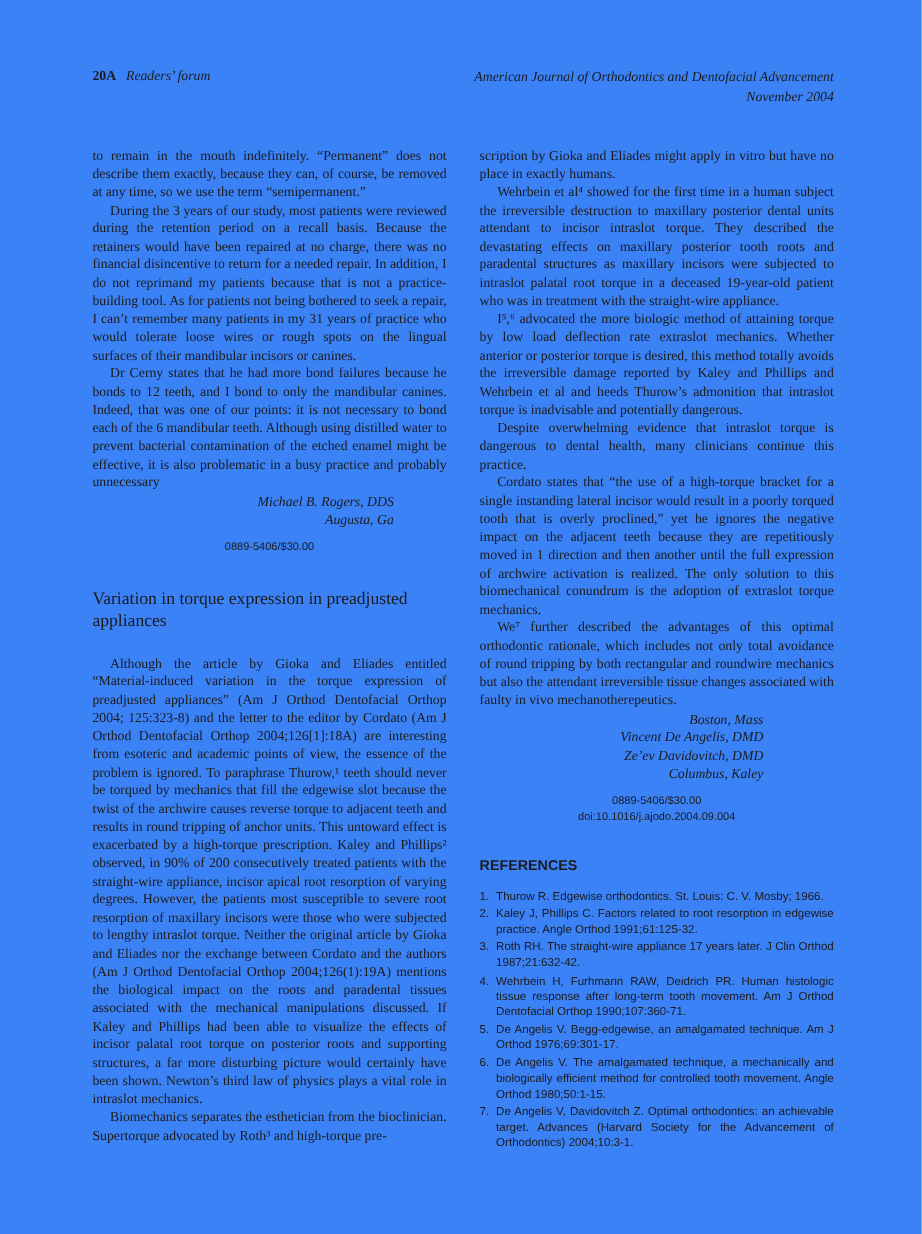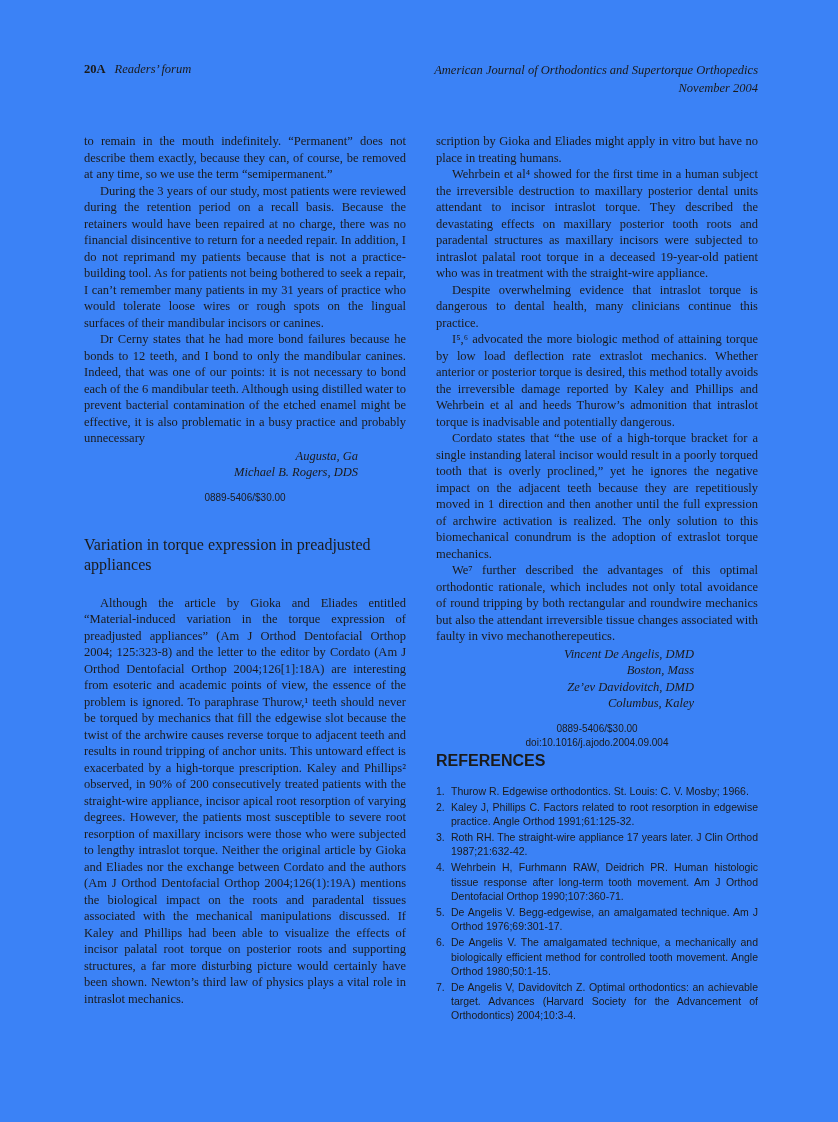--- a/index.html
+++ b/index.html
@@ -25,76 +25,77 @@
   .signature { font-style: italic; text-align: right; padding-right: 48px; margin-top: 1px; line-height: 1.32; }
   .signature.sig2 { padding-right: 64px; }
 
   .footer-note { font-family: "Liberation Sans", sans-serif; font-size: 10px;
     line-height: 1.4; margin-top: 10px; text-align: center; }
 
   .article-title { font-size: 16px; font-weight: normal; line-height: 1.25;
     margin: 30px 0 20px 0; text-align: left; }
 
   .refs-heading { font-family: "Liberation Sans", sans-serif; font-weight: bold;
-    font-size: 16px; margin-bottom: 13px; text-align: left; }
+    font-size: 13px; margin-top: 28px; margin-bottom: 13px; text-align: left; }
 
   .refs { font-family: "Liberation Sans", sans-serif; font-size: 10.5px;
     line-height: 1.35; margin: 0; padding: 0; list-style: none; }
   .refs li { display: flex; margin: 0 0 2px 0; }
   .ref-num { flex: 0 0 15px; }
   .ref-text { flex: 1; text-align: justify; }
 </style>
 </head>
 <body>
 
 <div class="page">
   <div class="content">
 
     <div class="header">
       <div class="header-left">
         <span class="pagenum">20A</span><span class="section-name">Readers’ forum</span>
       </div>
       <div class="header-right">
-        <div>American Journal of Orthodontics and Supertorque Orthopedics</div>
+        <div>American Journal of Orthodontics and Dentofacial Advancement</div>
         <div>November 2004</div>
       </div>
     </div>
 
     <div class="columns">
 
       <div class="col">
         <p class="para">to remain in the mouth indefinitely. “Permanent” does not describe them exactly, because they can, of course, be removed at any time, so we use the term “semipermanent.”</p>
         <p class="para indent">During the 3 years of our study, most patients were reviewed during the retention period on a recall basis. Because the retainers would have been repaired at no charge, there was no financial disincentive to return for a needed repair. In addition, I do not reprimand my patients because that is not a practice-building tool. As for patients not being bothered to seek a repair, I can’t remember many patients in my 31 years of practice who would tolerate loose wires or rough spots on the lingual surfaces of their mandibular incisors or canines.</p>
         <p class="para indent">Dr Cerny states that he had more bond failures because he bonds to 12 teeth, and I bond to only the mandibular canines. Indeed, that was one of our points: it is not necessary to bond each of the 6 mandibular teeth. Although using distilled water to prevent bacterial contamination of the etched enamel might be effective, it is also problematic in a busy practice and probably unnecessary</p>
 
         <div class="signature">
+          <div>Michael B. Rogers, DDS</div>
           <div>Augusta, Ga</div>
-          <div>Michael B. Rogers, DDS</div>
         </div>
 
         <div class="footer-note">
           <div>0889-5406/$30.00</div>
         </div>
 
         <h1 class="article-title">Variation in torque expression in preadjusted appliances</h1>
 
         <p class="para indent">Although the article by Gioka and Eliades entitled “Material-induced variation in the torque expression of preadjusted appliances” (Am J Orthod Dentofacial Orthop 2004; 125:323-8) and the letter to the editor by Cordato (Am J Orthod Dentofacial Orthop 2004;126[1]:18A) are interesting from esoteric and academic points of view, the essence of the problem is ignored. To paraphrase Thurow,¹ teeth should never be torqued by mechanics that fill the edgewise slot because the twist of the archwire causes reverse torque to adjacent teeth and results in round tripping of anchor units. This untoward effect is exacerbated by a high-torque prescription. Kaley and Phillips² observed, in 90% of 200 consecutively treated patients with the straight-wire appliance, incisor apical root resorption of varying degrees. However, the patients most susceptible to severe root resorption of maxillary incisors were those who were subjected to lengthy intraslot torque. Neither the original article by Gioka and Eliades nor the exchange between Cordato and the authors (Am J Orthod Dentofacial Orthop 2004;126(1):19A) mentions the biological impact on the roots and paradental tissues associated with the mechanical manipulations discussed. If Kaley and Phillips had been able to visualize the effects of incisor palatal root torque on posterior roots and supporting structures, a far more disturbing picture would certainly have been shown. Newton’s third law of physics plays a vital role in intraslot mechanics.</p>
+        <p class="para indent">Biomechanics separates the esthetician from the bioclinician. Supertorque advocated by Roth³ and high-torque pre-</p>
       </div>
 
       <div class="col">
-        <p class="para">scription by Gioka and Eliades might apply in vitro but have no place in treating humans.</p>
+        <p class="para">scription by Gioka and Eliades might apply in vitro but have no place in exactly humans.</p>
         <p class="para indent">Wehrbein et al⁴ showed for the first time in a human subject the irreversible destruction to maxillary posterior dental units attendant to incisor intraslot torque. They described the devastating effects on maxillary posterior tooth roots and paradental structures as maxillary incisors were subjected to intraslot palatal root torque in a deceased 19-year-old patient who was in treatment with the straight-wire appliance.</p>
+        <p class="para indent">I⁵,⁶ advocated the more biologic method of attaining torque by low load deflection rate extraslot mechanics. Whether anterior or posterior torque is desired, this method totally avoids the irreversible damage reported by Kaley and Phillips and Wehrbein et al and heeds Thurow’s admonition that intraslot torque is inadvisable and potentially dangerous.</p>
         <p class="para indent">Despite overwhelming evidence that intraslot torque is dangerous to dental health, many clinicians continue this practice.</p>
-        <p class="para indent">I⁵,⁶ advocated the more biologic method of attaining torque by low load deflection rate extraslot mechanics. Whether anterior or posterior torque is desired, this method totally avoids the irreversible damage reported by Kaley and Phillips and Wehrbein et al and heeds Thurow’s admonition that intraslot torque is inadvisable and potentially dangerous.</p>
         <p class="para indent">Cordato states that “the use of a high-torque bracket for a single instanding lateral incisor would result in a poorly torqued tooth that is overly proclined,” yet he ignores the negative impact on the adjacent teeth because they are repetitiously moved in 1 direction and then another until the full expression of archwire activation is realized. The only solution to this biomechanical conundrum is the adoption of extraslot torque mechanics.</p>
         <p class="para indent">We⁷ further described the advantages of this optimal orthodontic rationale, which includes not only total avoidance of round tripping by both rectangular and roundwire mechanics but also the attendant irreversible tissue changes associated with faulty in vivo mechanotherepeutics.</p>
 
         <div class="signature sig2">
+          <div>Boston, Mass</div>
           <div>Vincent De Angelis, DMD</div>
-          <div>Boston, Mass</div>
           <div>Ze’ev Davidovitch, DMD</div>
           <div>Columbus, Kaley</div>
         </div>
 
         <div class="footer-note">
           <div>0889-5406/$30.00</div>
           <div>doi:10.1016/j.ajodo.2004.09.004</div>
         </div>
 
         <div class="refs-heading">REFERENCES</div>
@@ -119,20 +120,20 @@
           <li>
             <span class="ref-num">5.</span>
             <span class="ref-text">De Angelis V. Begg-edgewise, an amalgamated technique. Am J Orthod 1976;69:301-17.</span>
           </li>
           <li>
             <span class="ref-num">6.</span>
             <span class="ref-text">De Angelis V. The amalgamated technique, a mechanically and biologically efficient method for controlled tooth movement. Angle Orthod 1980;50:1-15.</span>
           </li>
           <li>
             <span class="ref-num">7.</span>
-            <span class="ref-text">De Angelis V, Davidovitch Z. Optimal orthodontics: an achievable target. Advances (Harvard Society for the Advancement of Orthodontics) 2004;10:3-4.</span>
+            <span class="ref-text">De Angelis V, Davidovitch Z. Optimal orthodontics: an achievable target. Advances (Harvard Society for the Advancement of Orthodontics) 2004;10:3-1.</span>
           </li>
         </ol>
       </div>
 
     </div>
   </div>
 </div>
 
 </body></html>

